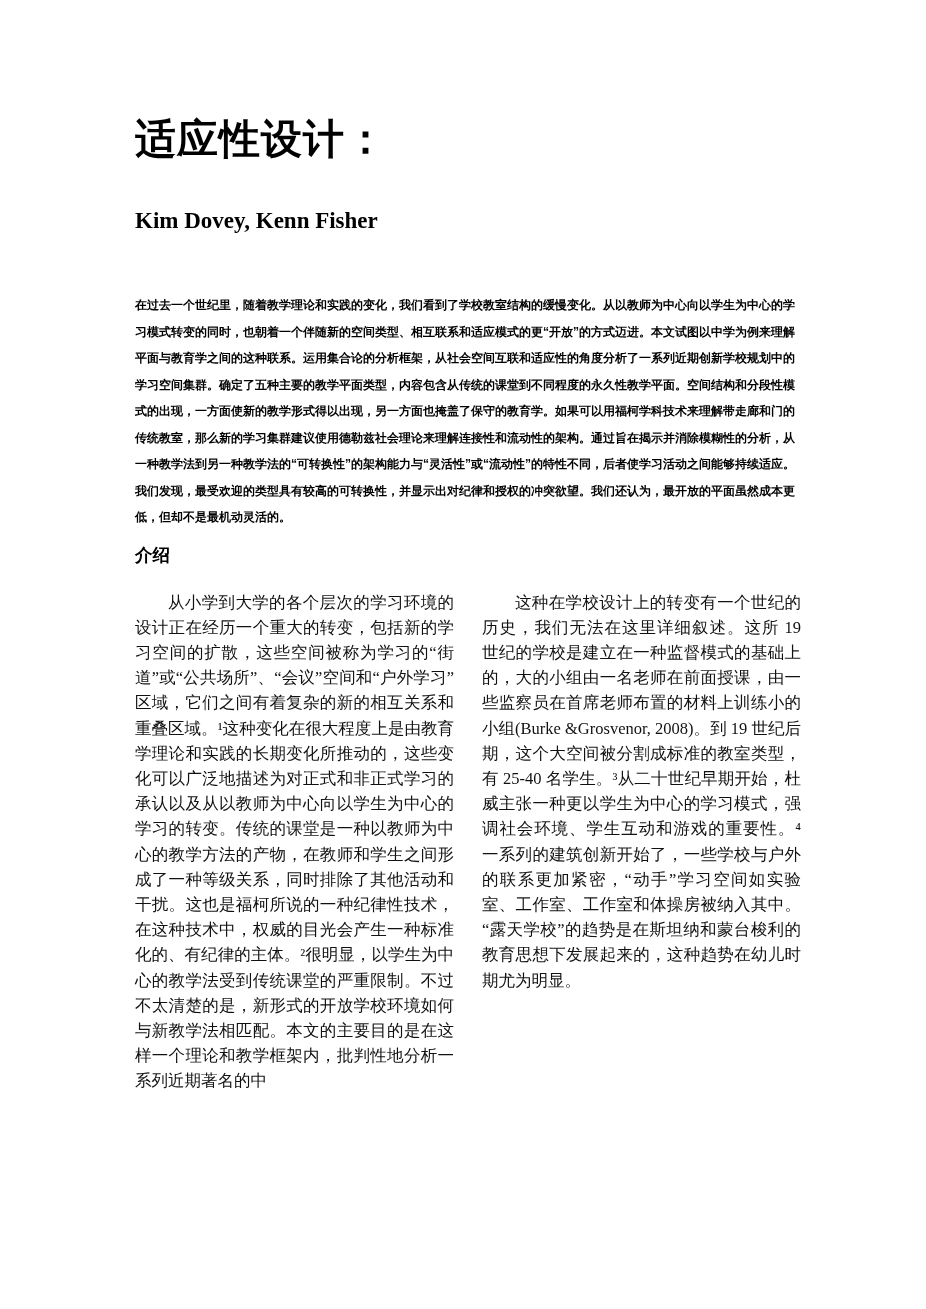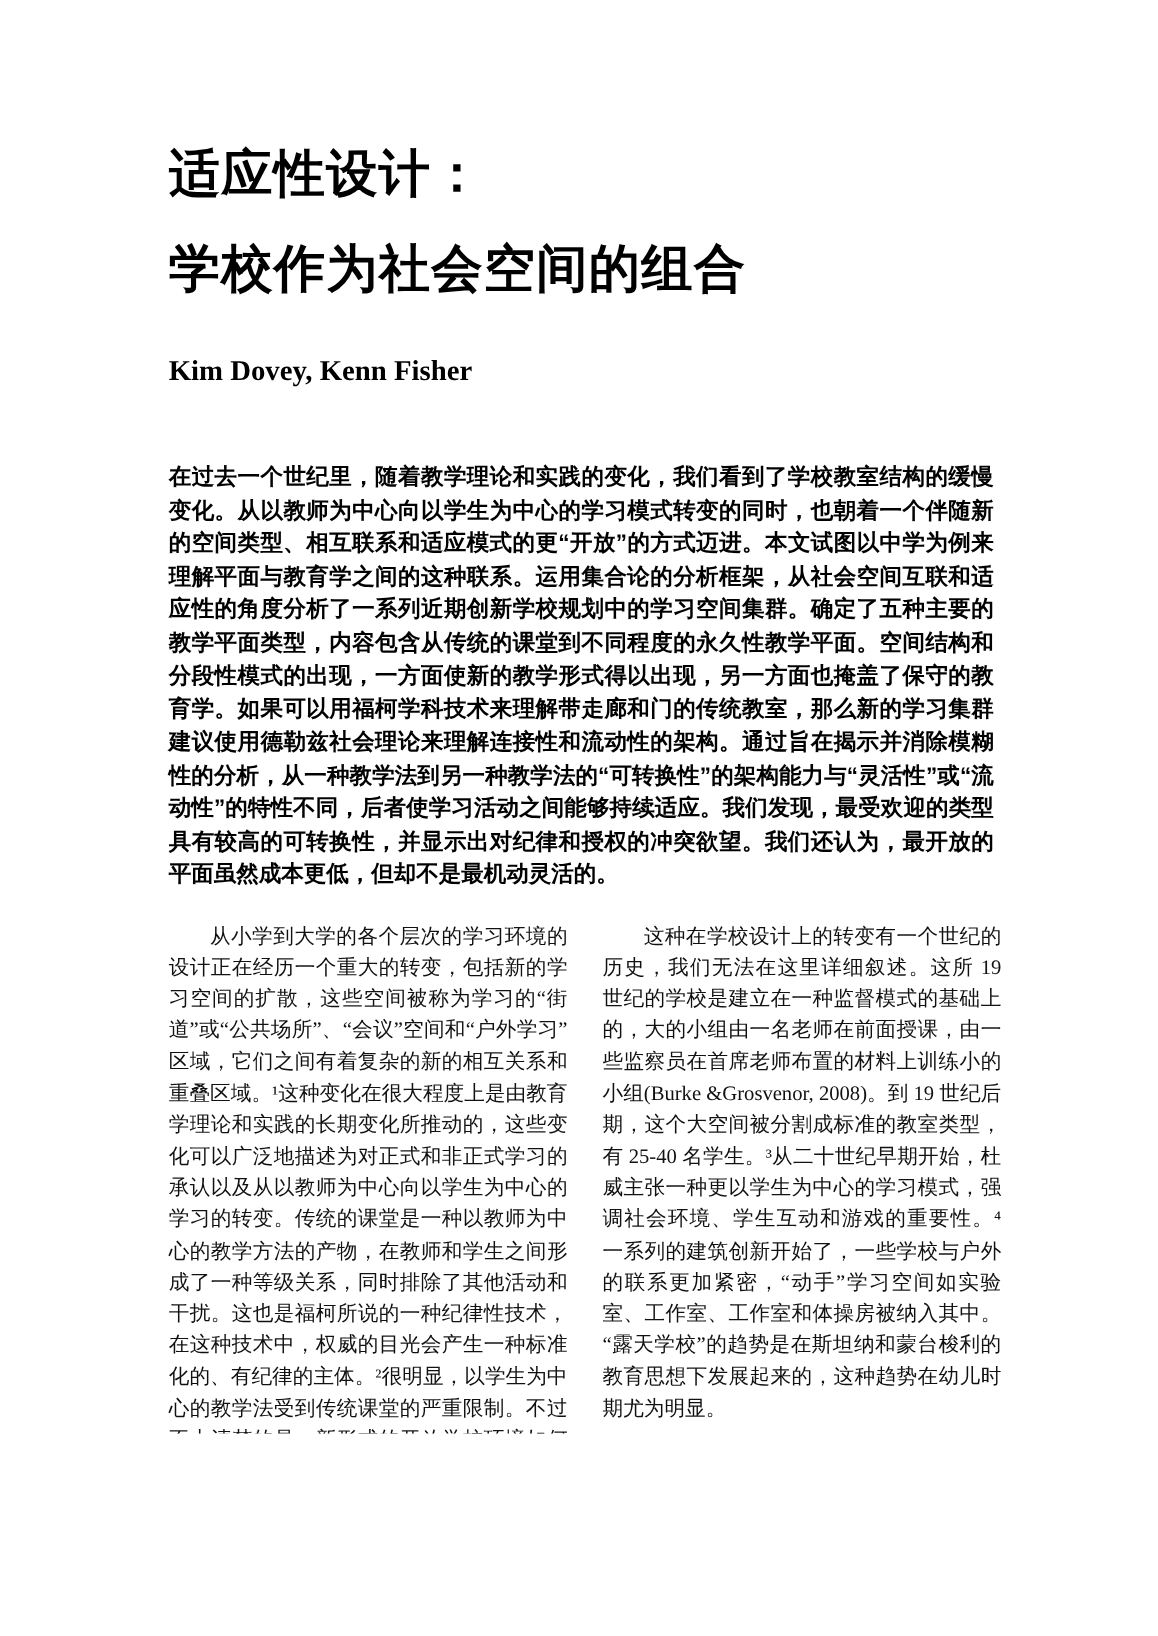--- a/index.html
+++ b/index.html
@@ -33,21 +33,21 @@
     font-family: "Liberation Serif", "DejaVu Serif", serif;
     font-weight: 700;
     font-size: 23px;
     line-height: 27px;
     color: #000000;
   }
   .abstract {
     margin: 58px 0 0 0;
     font-family: "Liberation Sans", "DejaVu Sans", sans-serif;
     font-weight: 700;
-    font-size: 18px;
+    font-size: 12px;
     line-height: 26.5px;
     text-align: justify;
     text-justify: inter-ideograph;
     color: #000000;
   }
   .section-heading {
     margin: 12px 0 0 0;
     font-family: "Liberation Sans", "DejaVu Sans", sans-serif;
     font-weight: 700;
     font-size: 17.5px;
@@ -73,26 +73,26 @@
   .column p.indented { text-indent: 2em; margin-top: 19px; }
   .column p.continuation { text-indent: 0; }
 </style>
 </head>
 <body>
 
 <div class="page">
 
   <h1 class="title-line first">适应性设计：</h1>
 
-  <h1 class="title-line">学校作为社会空间的组合</h1>
 
   <div class="authors">Kim Dovey, Kenn Fisher</div>
 
   <p class="abstract">在过去一个世纪里，随着教学理论和实践的变化，我们看到了学校教室结构的缓慢变化。从以教师为中心向以学生为中心的学习模式转变的同时，也朝着一个伴随新的空间类型、相互联系和适应模式的更“开放”的方式迈进。本文试图以中学为例来理解平面与教育学之间的这种联系。运用集合论的分析框架，从社会空间互联和适应性的角度分析了一系列近期创新学校规划中的学习空间集群。确定了五种主要的教学平面类型，内容包含从传统的课堂到不同程度的永久性教学平面。空间结构和分段性模式的出现，一方面使新的教学形式得以出现，另一方面也掩盖了保守的教育学。如果可以用福柯学科技术来理解带走廊和门的传统教室，那么新的学习集群建议使用德勒兹社会理论来理解连接性和流动性的架构。通过旨在揭示并消除模糊性的分析，从一种教学法到另一种教学法的“可转换性”的架构能力与“灵活性”或“流动性”的特性不同，后者使学习活动之间能够持续适应。我们发现，最受欢迎的类型具有较高的可转换性，并显示出对纪律和授权的冲突欲望。我们还认为，最开放的平面虽然成本更低，但却不是最机动灵活的。</p>
 
+  <h2 class="section-heading">介绍</h2>
 
   <div class="columns">
 
     <div class="column">
       <p class="indented">从小学到大学的各个层次的学习环境的设计正在经历一个重大的转变，包括新的学习空间的扩散，这些空间被称为学习的“街道”或“公共场所”、“会议”空间和“户外学习”区域，它们之间有着复杂的新的相互关系和重叠区域。¹这种变化在很大程度上是由教育学理论和实践的长期变化所推动的，这些变化可以广泛地描述为对正式和非正式学习的承认以及从以教师为中心向以学生为中心的学习的转变。传统的课堂是一种以教师为中心的教学方法的产物，在教师和学生之间形成了一种等级关系，同时排除了其他活动和干扰。这也是福柯所说的一种纪律性技术，在这种技术中，权威的目光会产生一种标准化的、有纪律的主体。²很明显，以学生为中心的教学法受到传统课堂的严重限制。不过不太清楚的是，新形式的开放学校环境如何与新教学法相匹配。本文的主要目的是在这样一个理论和教学框架内，批判性地分析一系列近期著名的中</p>
     </div>
 
     <div class="column">
       <p class="indented">这种在学校设计上的转变有一个世纪的历史，我们无法在这里详细叙述。这所 19 世纪的学校是建立在一种监督模式的基础上的，大的小组由一名老师在前面授课，由一些监察员在首席老师布置的材料上训练小的小组(Burke &amp;Grosvenor, 2008)。到 19 世纪后期，这个大空间被分割成标准的教室类型，有 25-40 名学生。³从二十世纪早期开始，杜威主张一种更以学生为中心的学习模式，强调社会环境、学生互动和游戏的重要性。⁴一系列的建筑创新开始了，一些学校与户外的联系更加紧密，“动手”学习空间如实验室、工作室、工作室和体操房被纳入其中。“露天学校”的趋势是在斯坦纳和蒙台梭利的教育思想下发展起来的，这种趋势在幼儿时期尤为明显。</p>
     </div>

